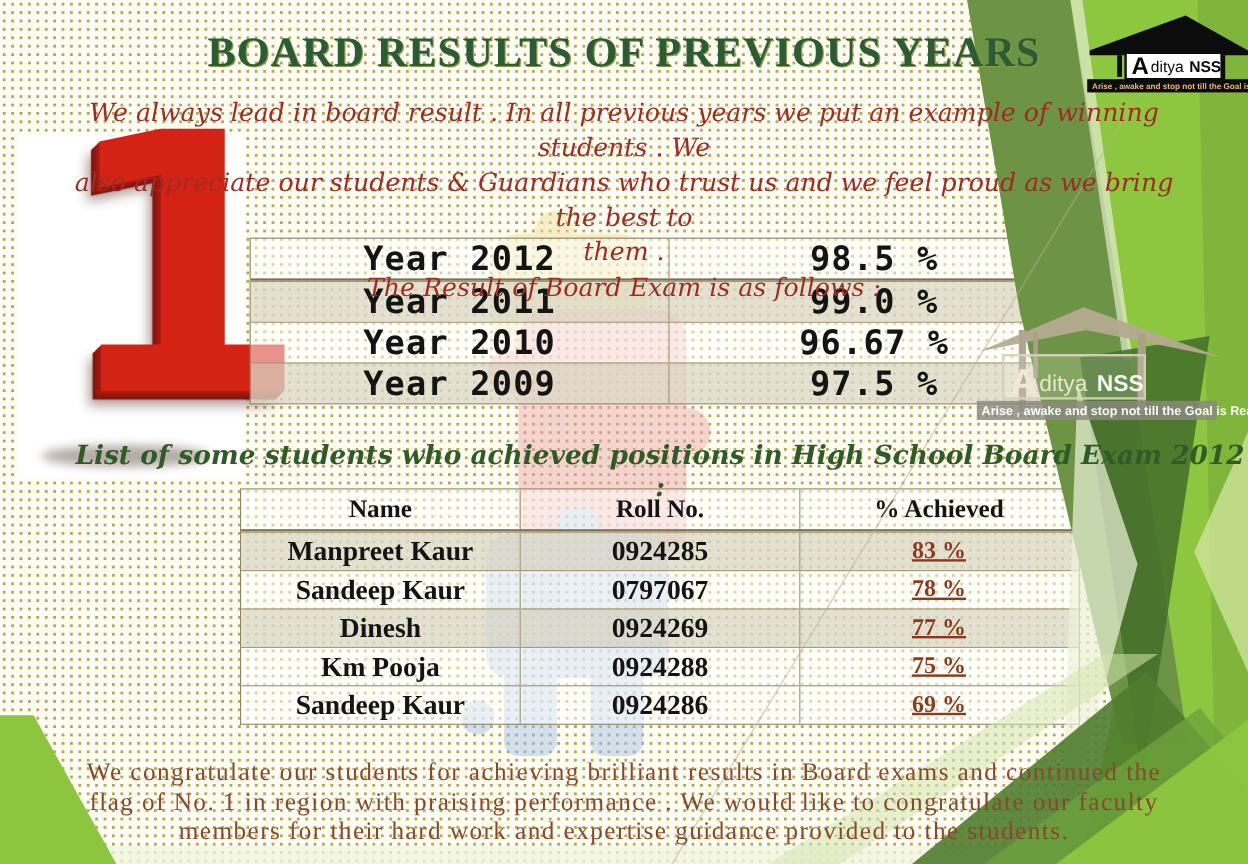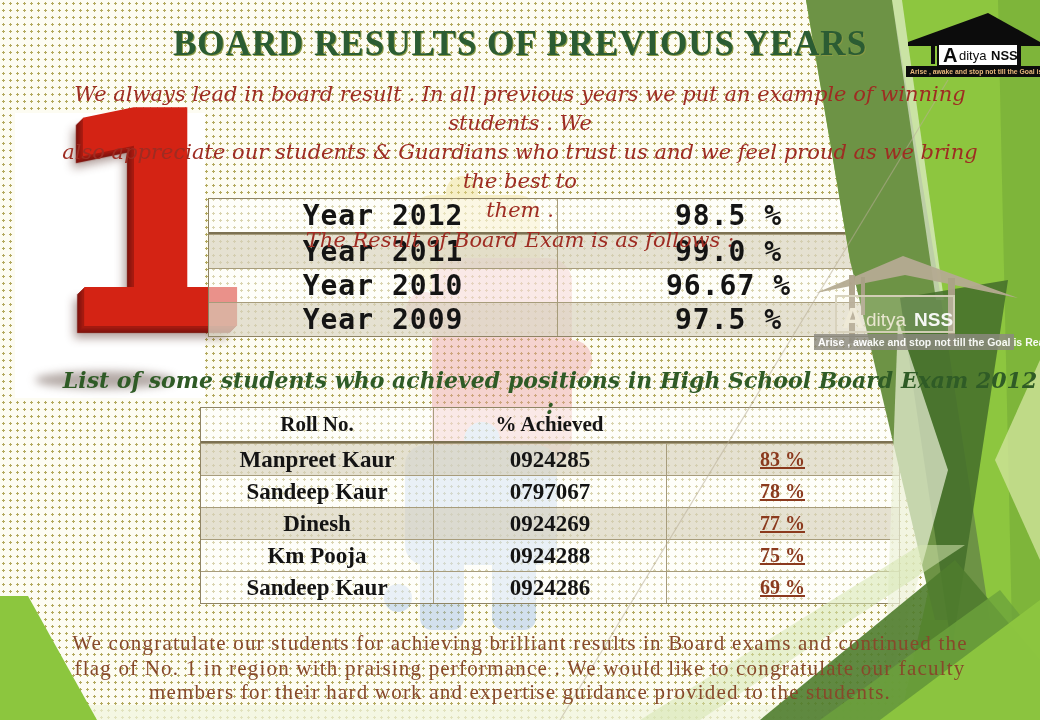--- a/index.html
+++ b/index.html
@@ -133,20 +133,21 @@
       <div class="yt-cell c2">96.67 %</div>
     </div>
     <div class="yt-row odd">
       <div class="yt-cell c1">Year 2009</div>
       <div class="yt-cell c2">97.5 %</div>
     </div>
   </div>
 
   <div class="st">
     <div class="st-row head">
+      <div class="st-cell c1">Name</div>
       <div class="st-cell c2">Roll No.</div>
       <div class="st-cell c3">% Achieved</div>
     </div>
     <div class="st-row odd">
       <div class="st-cell c1 st-name">Manpreet Kaur</div>
       <div class="st-cell c2 st-roll">0924285</div>
       <div class="st-cell c3 st-pct">83 %</div>
     </div>
     <div class="st-row even">
       <div class="st-cell c1 st-name">Sandeep Kaur</div>

